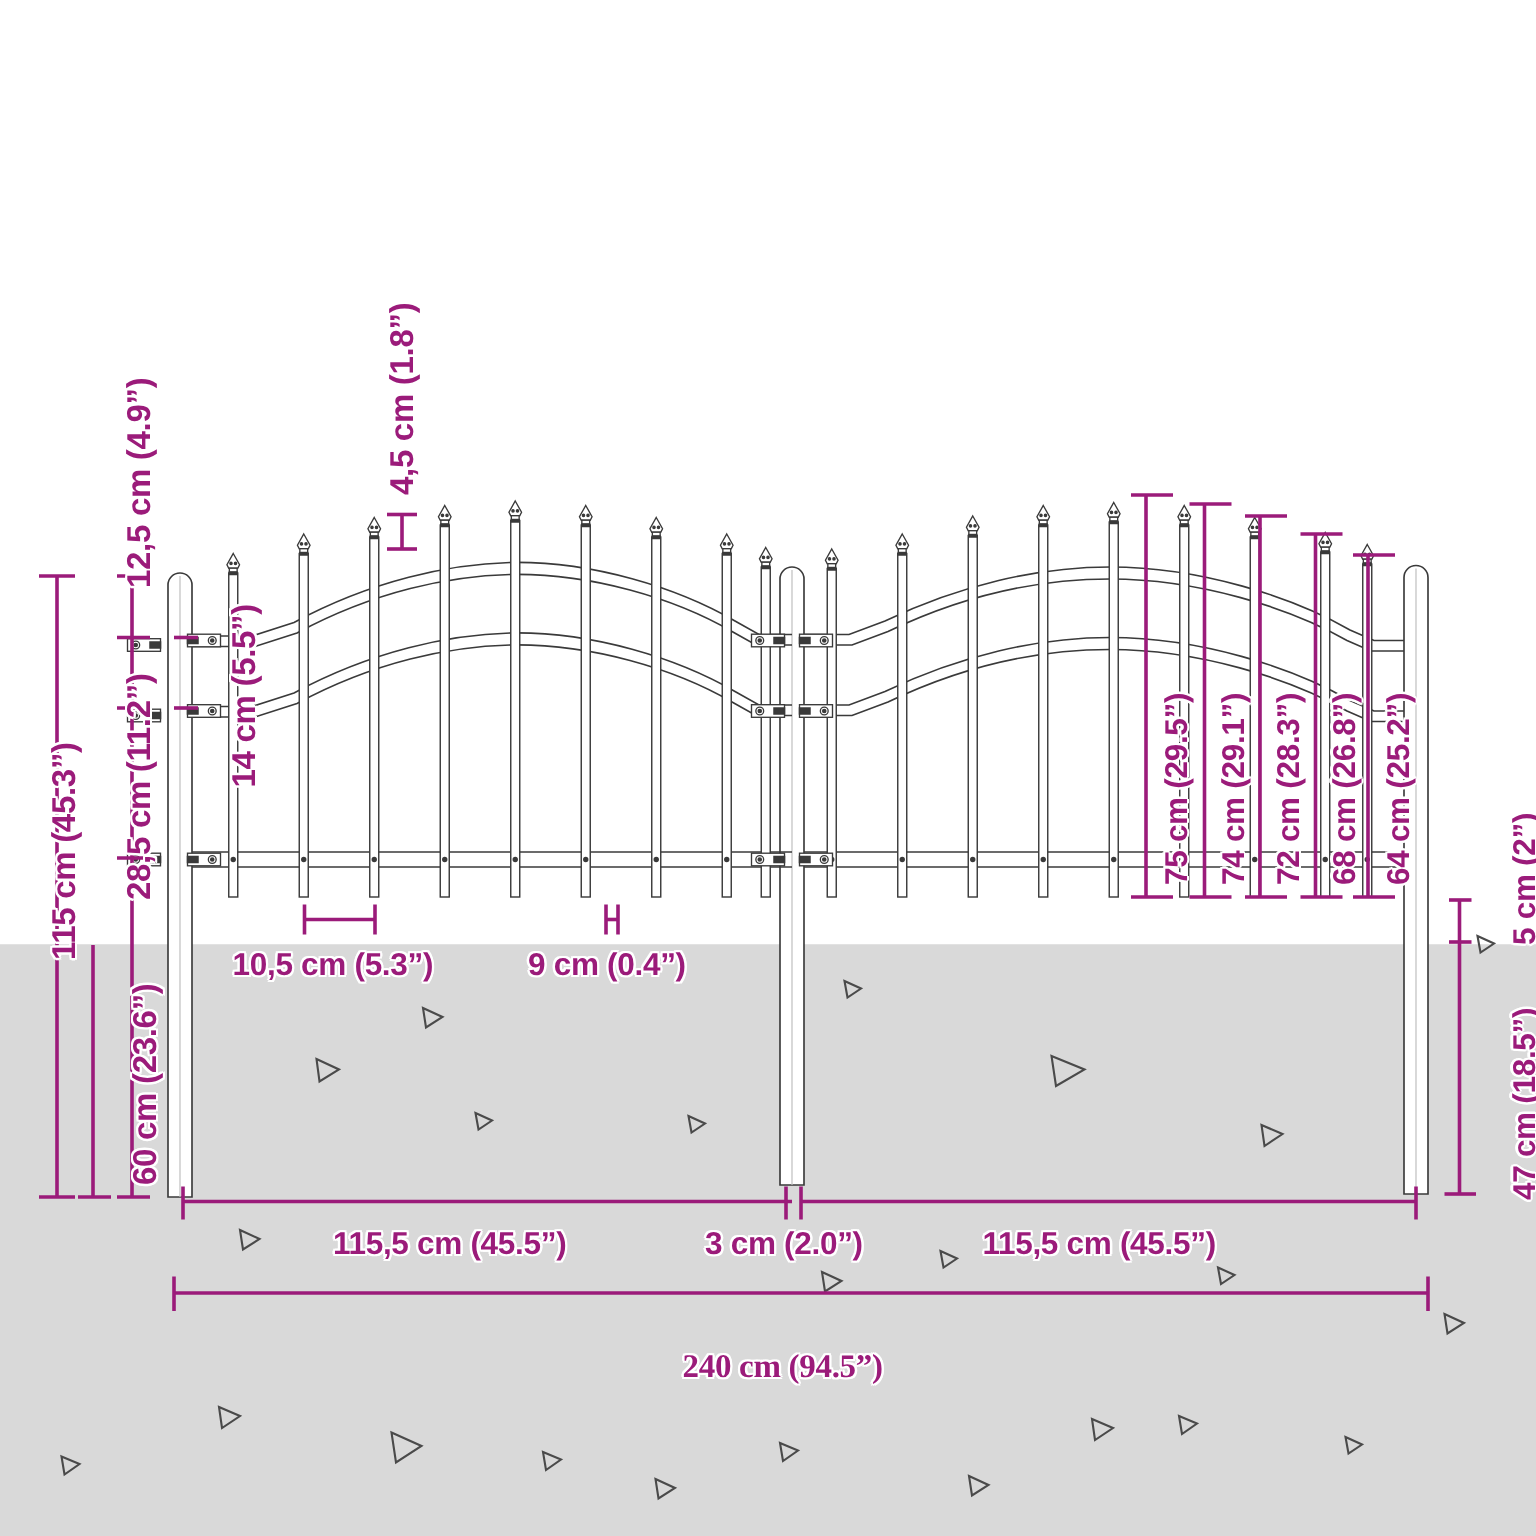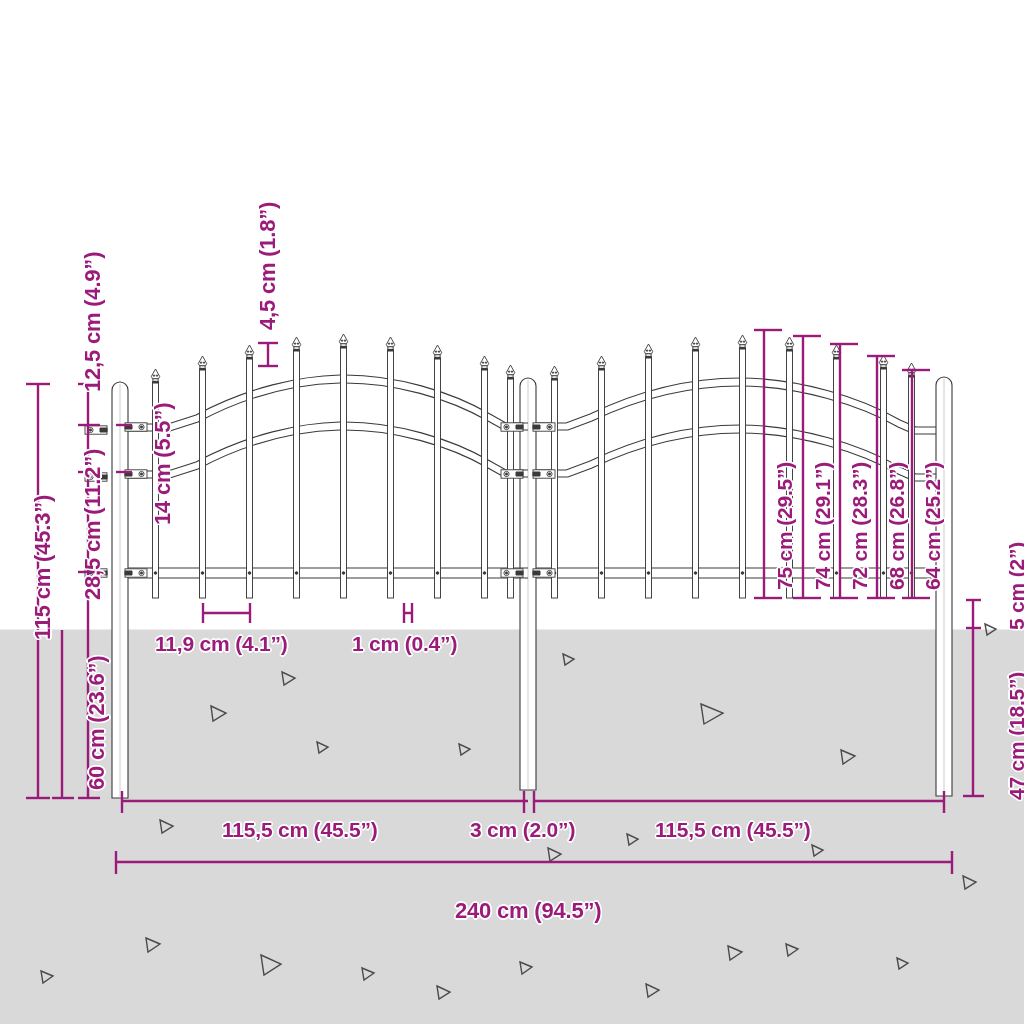--- a/index.html
+++ b/index.html
@@ -348,25 +348,25 @@
   <div class="dimlabel vert" style="left:848px;top:590px;font-size:21px;transform:rotate(-90deg);">72 cm (28.3”)</div>
 
   <div class="dimlabel vert" style="left:885px;top:590px;font-size:21px;transform:rotate(-90deg);">68 cm (26.8”)</div>
 
   <div class="dimlabel vert" style="left:921px;top:590px;font-size:21px;transform:rotate(-90deg);">64 cm (25.2”)</div>
 
   <div class="dimlabel vert" style="left:1005px;top:630px;font-size:21px;transform:rotate(-90deg);">5 cm (2”)</div>
 
   <div class="dimlabel vert" style="left:1005px;top:800px;font-size:21px;transform:rotate(-90deg);">47 cm (18.5”)</div>
 
-  <div class="dimlabel" style="left:155px;top:632px;font-size:21px;">11,9 cm (4.1”)</div>
-
-  <div class="dimlabel" style="left:352px;top:632px;font-size:21px;">1 cm (0.4”)</div>
+  <div class="dimlabel" style="left:155px;top:632px;font-size:21px;">10,5 cm (5.3”)</div>
+
+  <div class="dimlabel" style="left:352px;top:632px;font-size:21px;">9 cm (0.4”)</div>
 
   <div class="dimlabel" style="left:222px;top:818px;font-size:21px;">115,5 cm (45.5”)</div>
 
   <div class="dimlabel" style="left:470px;top:818px;font-size:21px;">3 cm (2.0”)</div>
 
   <div class="dimlabel" style="left:655px;top:818px;font-size:21px;">115,5 cm (45.5”)</div>
 
-  <div class="dimlabel" style="left:455px;top:898px;font-size:22px;">240 cm (94.5”)</div>
+  <div class="dimlabel" style="left:455px;top:898px;font-size:22px;font-family:Liberation Serif, serif;">240 cm (94.5”)</div>
 
 </div>
 
 </body></html>

